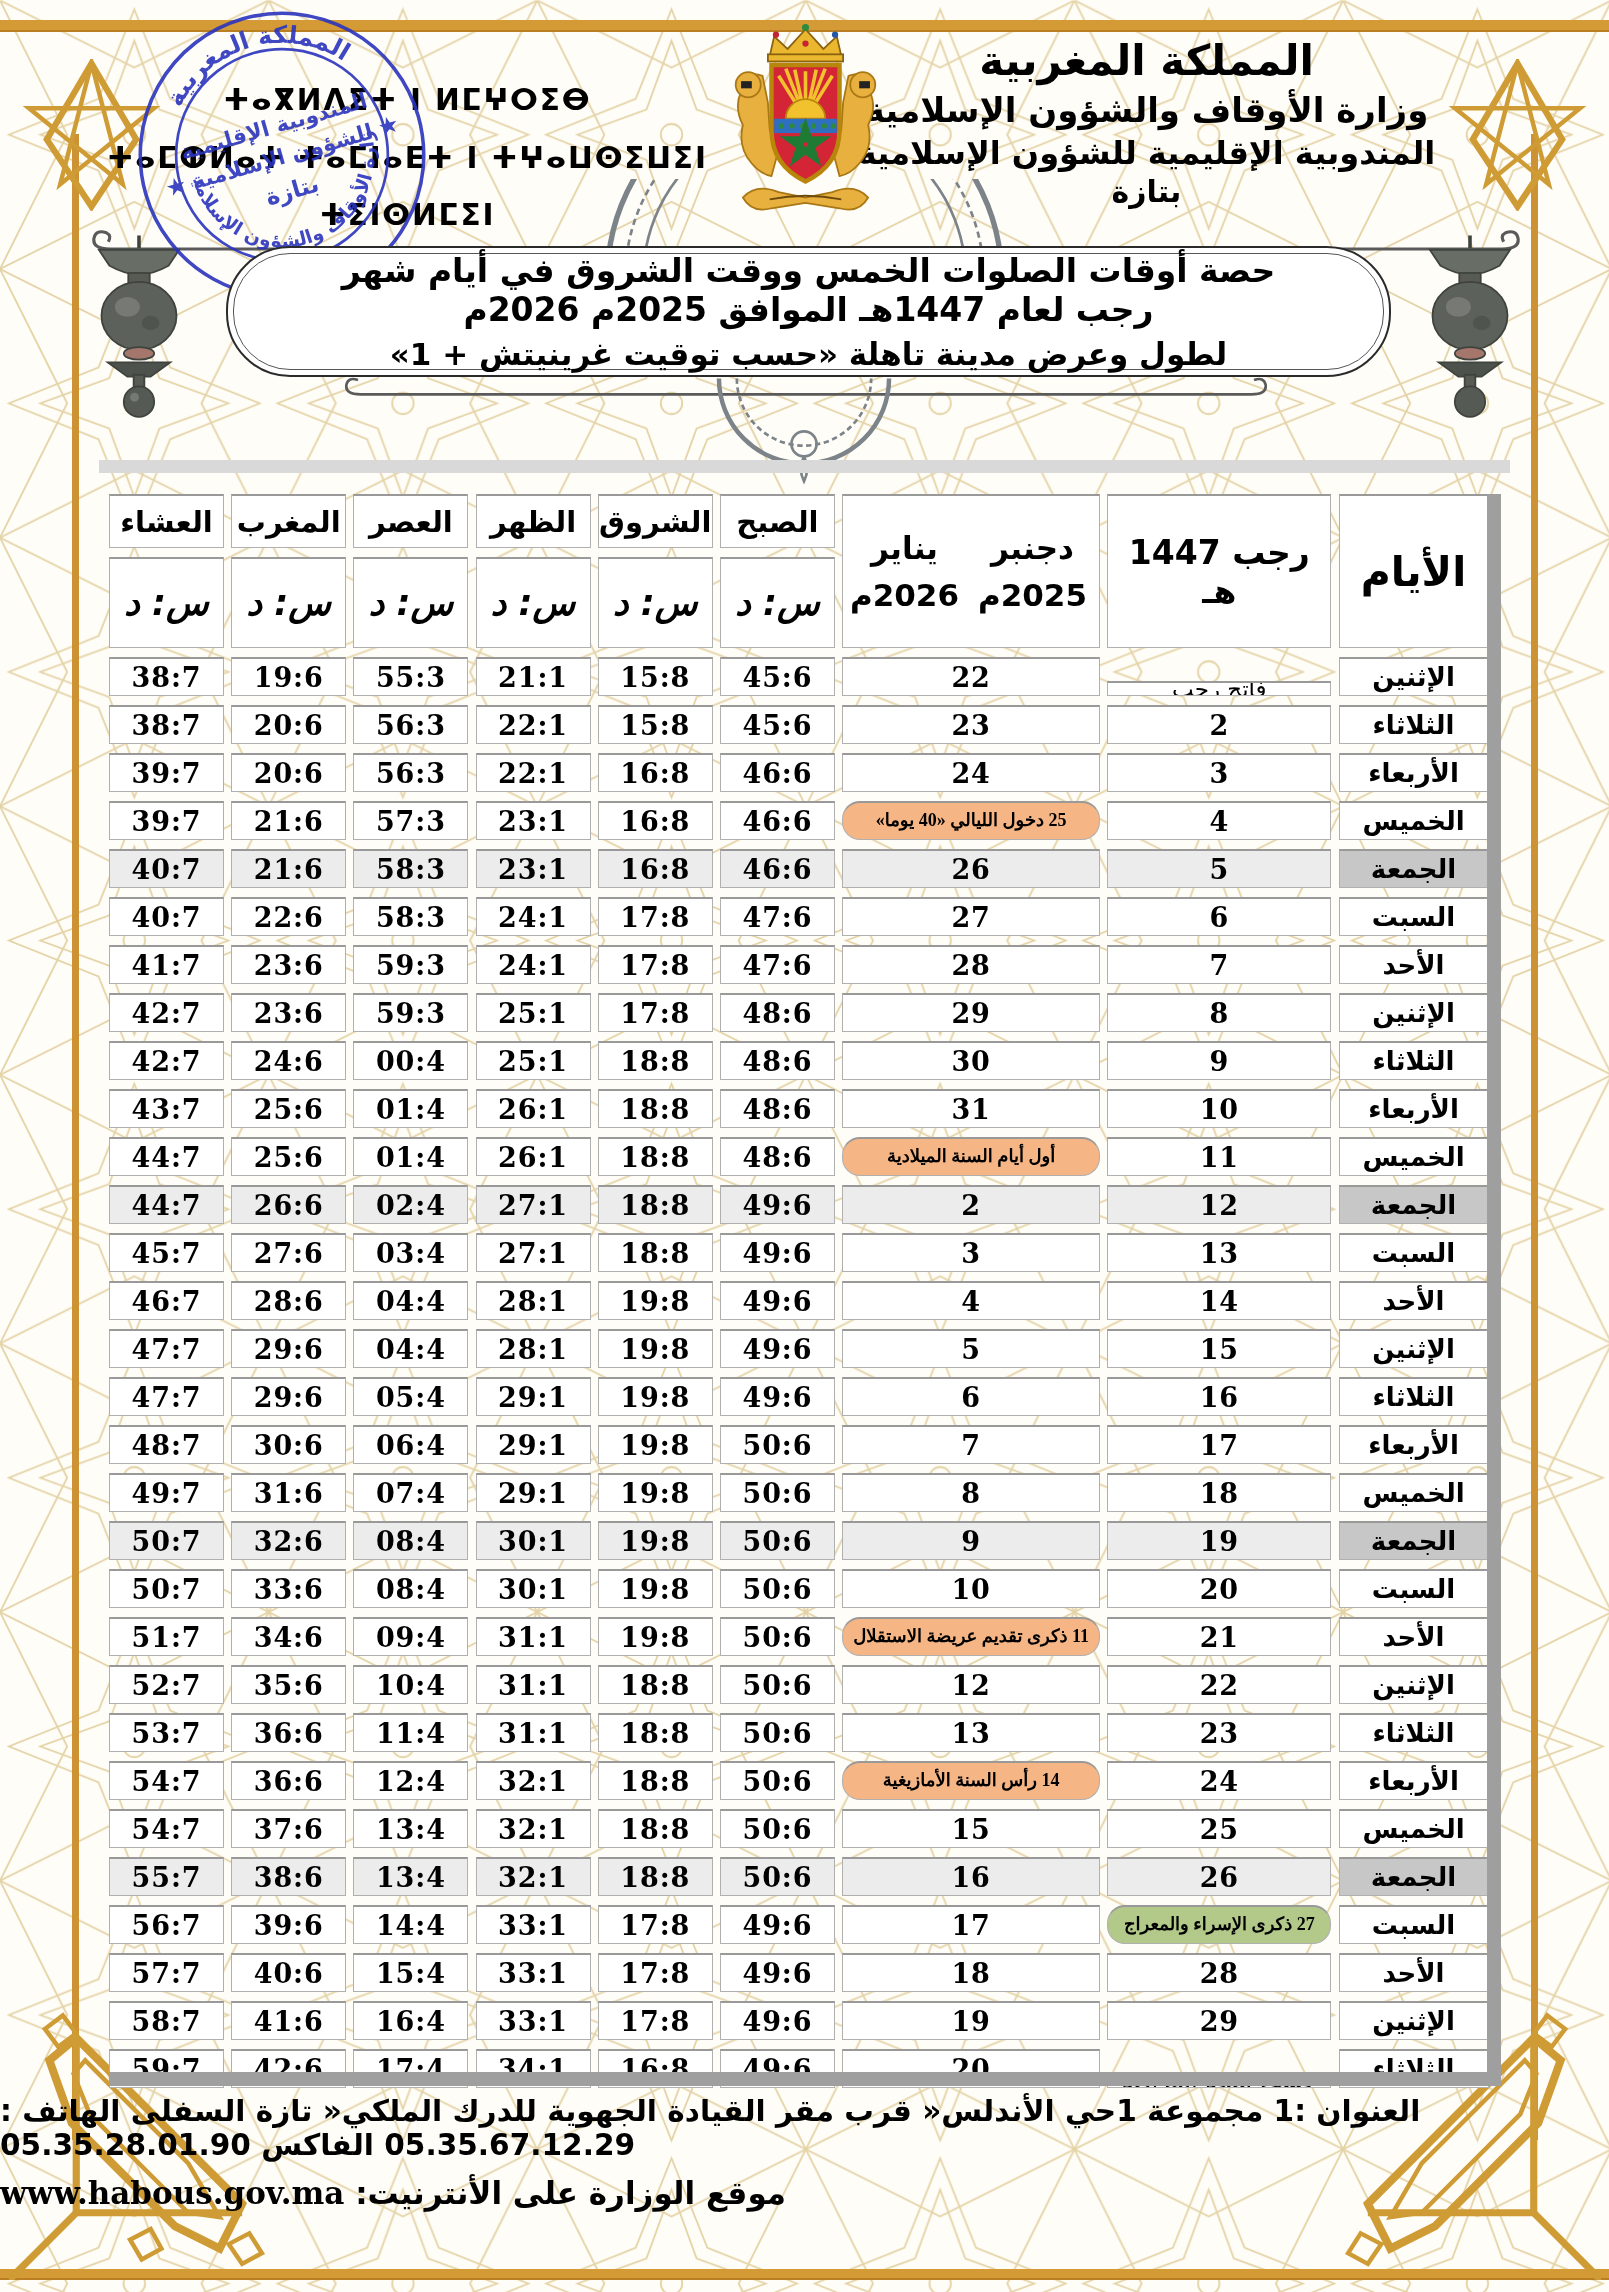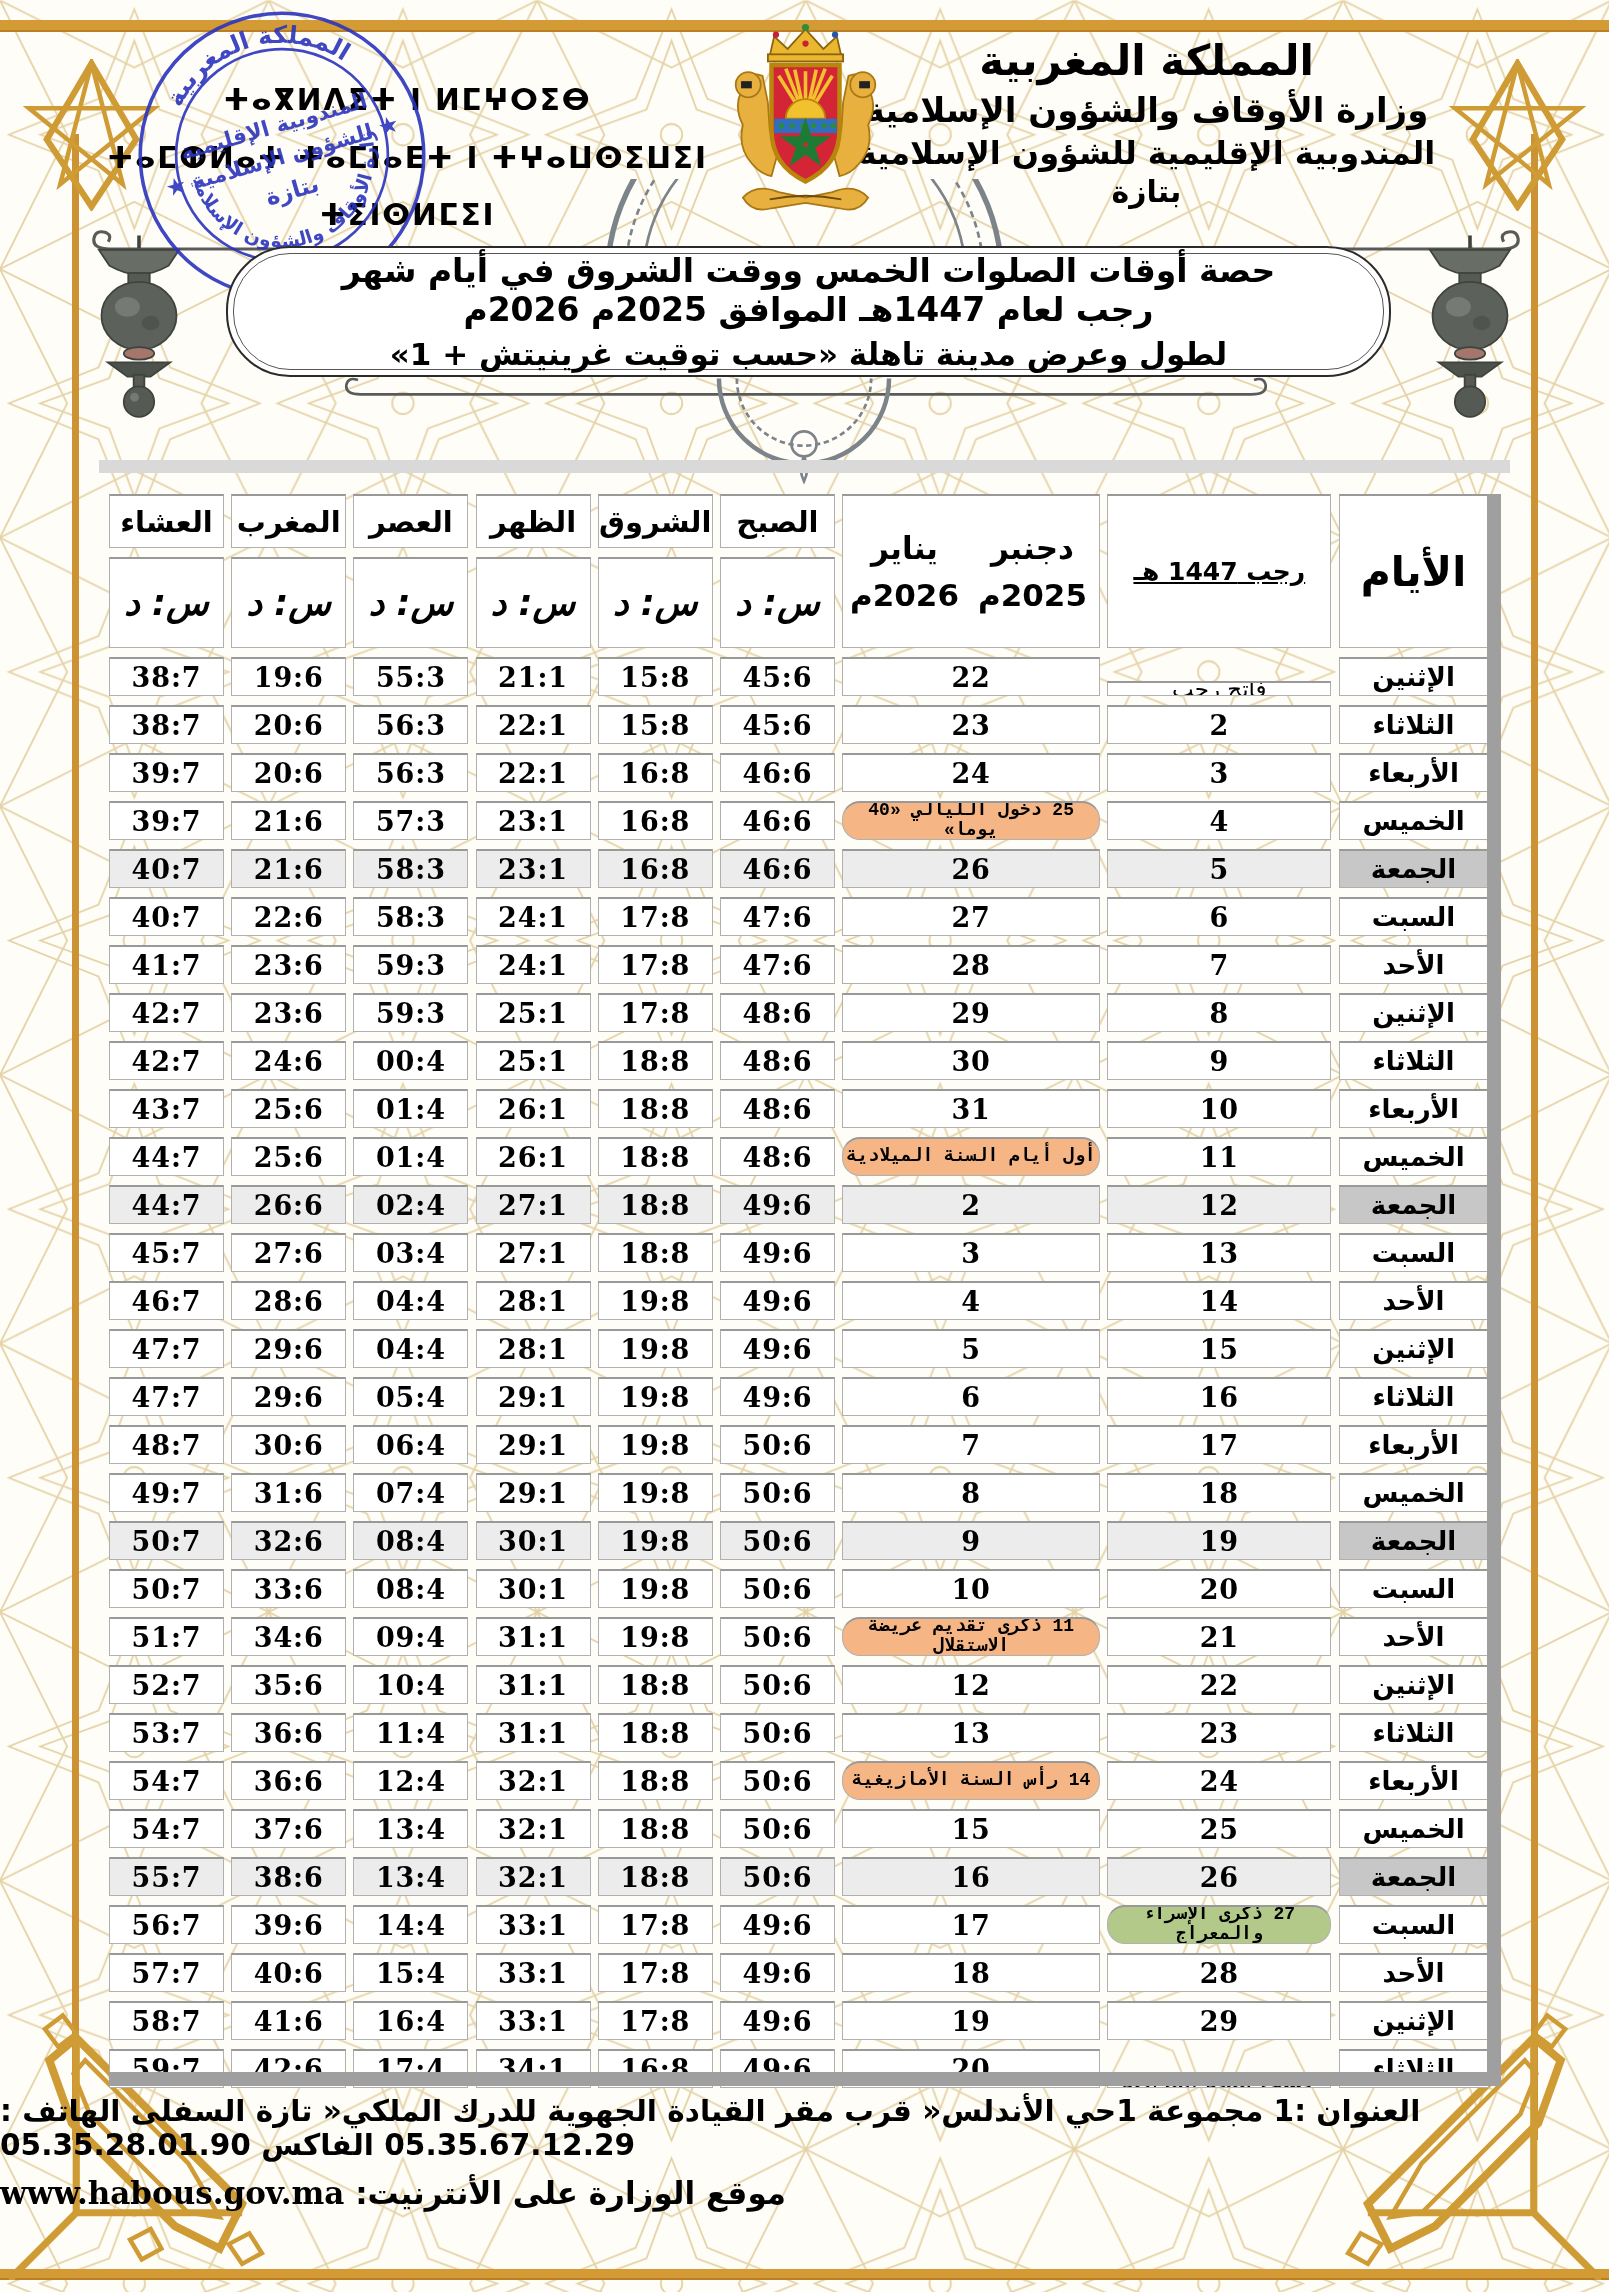--- a/index.html
+++ b/index.html
@@ -19,27 +19,27 @@
     grid-template-rows:54px 91px;grid-auto-rows:39px;
     column-gap:7.2px;row-gap:9px;
   }
   .cell{
     background:#fff;box-sizing:border-box;
     border:1.8px solid #b0b0b0;border-top:2.7px solid #999;
     display:flex;align-items:center;justify-content:center;
     text-align:center;overflow:hidden;
   }
   .hd-day{grid-row:1/3;font-size:41px;font-weight:bold;}
-  .hd-hijri{grid-row:1/3;font-size:25px;font-weight:bold;text-decoration:underline;}
+  .hd-hijri{grid-row:1/3;font-size:33px;font-weight:bold;}
   .hd-greg{grid-row:1/3;flex-direction:row;font-size:31px;font-weight:bold;line-height:1.5;}
   .hd-name{font-size:29px;font-weight:bold;}
   .hd-unit{font-size:35px;font-weight:bold;font-style:italic;}
   .c-day{font-size:26px;font-weight:bold;}
   .c-time,.c-hijri,.c-greg{font-family:"DejaVu Serif",serif;font-size:27px;font-weight:bold;letter-spacing:0.9px;}
-  .note{font-family:Liberation Mono, monospace;font-size:18px;font-weight:bold;line-height:1.1;letter-spacing:0;padding:0 2.7px;border-radius:18px;}
+  .note{font-family:Liberation Serif, serif;font-size:18px;font-weight:bold;line-height:1.1;letter-spacing:0;padding:0 2.7px;border-radius:18px;}
   .anote{font-family:"DejaVu Sans",sans-serif;font-size:23px;font-weight:normal;letter-spacing:0;margin-top:24px;}
   .hl-orange{background:#f6b584;}
   .hl-green{background:#b2c98a;}
   .fri{background:#ececec;}
   .fri-day{background:#c7c7c7;color:#000000;}
   .tbar-v{position:absolute;left:1487px;top:494px;width:14.3px;height:1592px;background:#9f9f9f;z-index:4;}
   .tbar-h{position:absolute;left:109px;top:2072px;width:1392px;height:14.3px;background:#9f9f9f;z-index:4;}
   .tband{position:absolute;left:99px;top:460px;width:1411px;height:12.5px;background:#d9d9d9;z-index:3;}
   
   #ministry-block{position:absolute;left:806px;top:36px;width:681px;text-align:center;z-index:3;font-weight:bold;}

